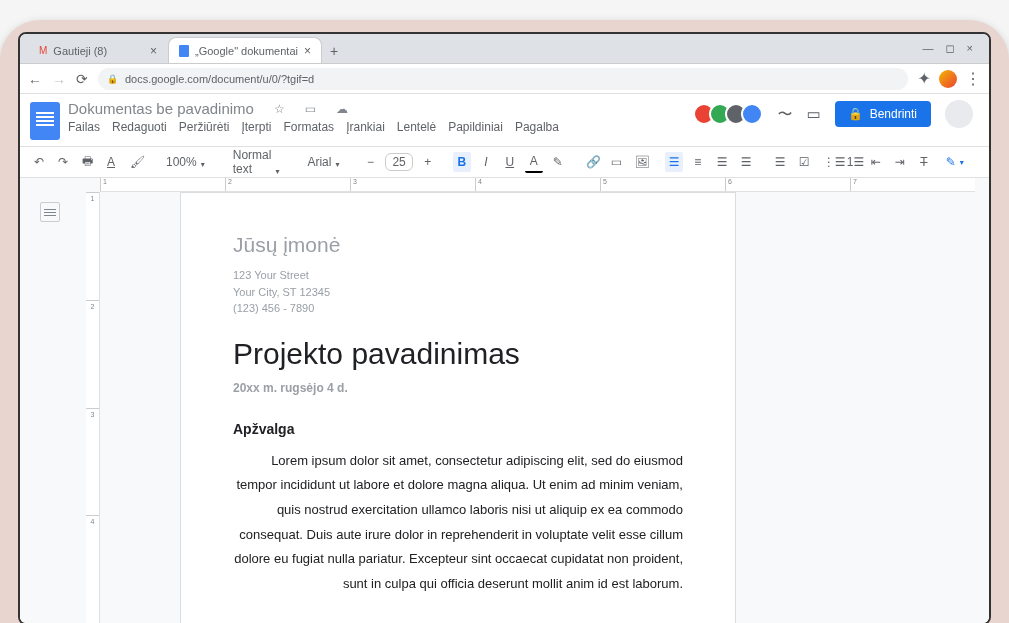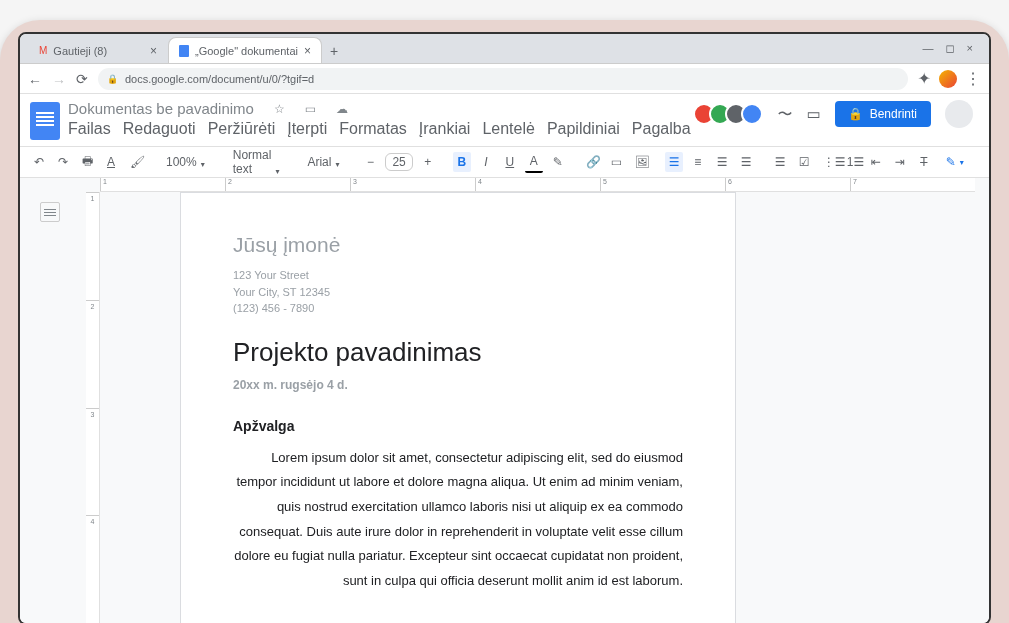--- a/index.html
+++ b/index.html
@@ -19,21 +19,21 @@
 .lock { font-size:9px;}
 .url-right { display:flex; gap:8px; align-items:center;}
 .profile-dot { width:18px; height:18px; border-radius:50%; background:linear-gradient(135deg,#f4b400,#ea4335);}
 .app-header { display:flex; align-items:flex-start; padding:6px 10px 0; gap:8px;}
 .docs-logo { width:30px; height:38px; background:#4285f4; border-radius:3px; position:relative; margin-top:2px;}
 .docs-logo::before { content:""; position:absolute; left:6px; right:6px; top:10px; height:2px; background:#fff; box-shadow:0 4px 0 #fff,0 8px 0 #fff,0 12px 0 #fff;}
 .app-title-block { flex:1;}
 .doc-title-row { display:flex; align-items:center; gap:20px;}
 .doc-title { font-size:15px; color:#80868b;}
 .title-icon { color:#80868b; font-size:12px; cursor:pointer;}
-.menu-bar { display:flex; gap:12px; font-size:16px; color:#5f6368; margin-top:3px;text-align:right;}
+.menu-bar { display:flex; gap:12px; font-size:12px; color:#5f6368; margin-top:3px;text-align:right;}
 .menu-bar span { cursor:pointer;}
 .header-right { display:flex; align-items:center; gap:14px; padding-right:6px;}
 .avatars { display:flex;}
 .avatar-s { width:22px; height:22px; border-radius:50%; border:2px solid #fff; margin-left:-6px;}
 .avatar-s:nth-child(1){background:#ea4335;} .avatar-s:nth-child(2){background:#34a853;} .avatar-s:nth-child(3){background:#5f6368;} .avatar-s:nth-child(4){background:#4285f4;}
 .hdr-icon { color:#5f6368; font-size:15px; cursor:pointer;}
 .share-btn { background:#1a73e8; color:#fff; border:none; border-radius:4px; padding:6px 14px; font-size:12px; display:flex; align-items:center; gap:6px; cursor:pointer;}
 .user-avatar { width:28px; height:28px; border-radius:50%; background:#e8eaed;}
 .toolbar { height:32px; border-top:1px solid #e0e0e0; border-bottom:1px solid #e0e0e0; display:flex; align-items:center; padding:0 10px; gap:6px; font-size:12px; color:#5f6368; margin-top:6px;}
 .tb-btn { padding:3px 4px; cursor:pointer; border-radius:2px; min-width:18px; text-align:center;}
@@ -46,21 +46,21 @@
 .doc-area { flex:1; background:#f8f9fa; position:relative; overflow:hidden;}
 .hruler { position:absolute; top:0; left:80px; right:14px; height:14px; background:#fff; border-bottom:1px solid #e0e0e0; font-size:7px; color:#80868b; display:flex;}
 .hruler-seg { flex:1; border-left:1px solid #ccc; padding-left:2px;}
 .vruler { position:absolute; top:14px; left:66px; width:14px; bottom:0; background:#fff; border-right:1px solid #e0e0e0; font-size:7px; color:#80868b; display:flex; flex-direction:column;}
 .vruler-seg { flex:1; border-top:1px solid #ccc; padding-top:2px; text-align:center;}
 .outline-icon { position:absolute; left:20px; top:24px; width:20px; height:20px; border:1px solid #ccc; border-radius:2px; display:flex; flex-direction:column; justify-content:center; gap:2px; padding:3px; cursor:pointer;}
 .outline-icon span { height:1px; background:#80868b;}
 .page { position:absolute; left:160px; top:14px; width:556px; bottom:0; background:#fff; border:1px solid #dadce0; border-bottom:none; padding:40px 52px 20px;}
 .company { font-size:21px; color:#9aa0a6; margin-bottom:10px;}
 .addr { font-size:11px; color:#9aa0a6; line-height:1.5; margin-bottom:20px;}
-.proj-title { font-size:26px; color:#202124; margin-bottom:10px;}
+.proj-title { font-size:30px; color:#202124; margin-bottom:10px;}
 .proj-date { font-size:12px; color:#9aa0a6; font-weight:bold; margin-bottom:26px;}
 .section-h { font-size:14px; font-weight:bold; color:#202124; margin-bottom:12px;}
 .body-text { font-size:13px; color:#202124; line-height:1.9;text-align:right;}
 </style>
 </head>
 <body>
 
 <div class="laptop">
 <div class="screen">
 

